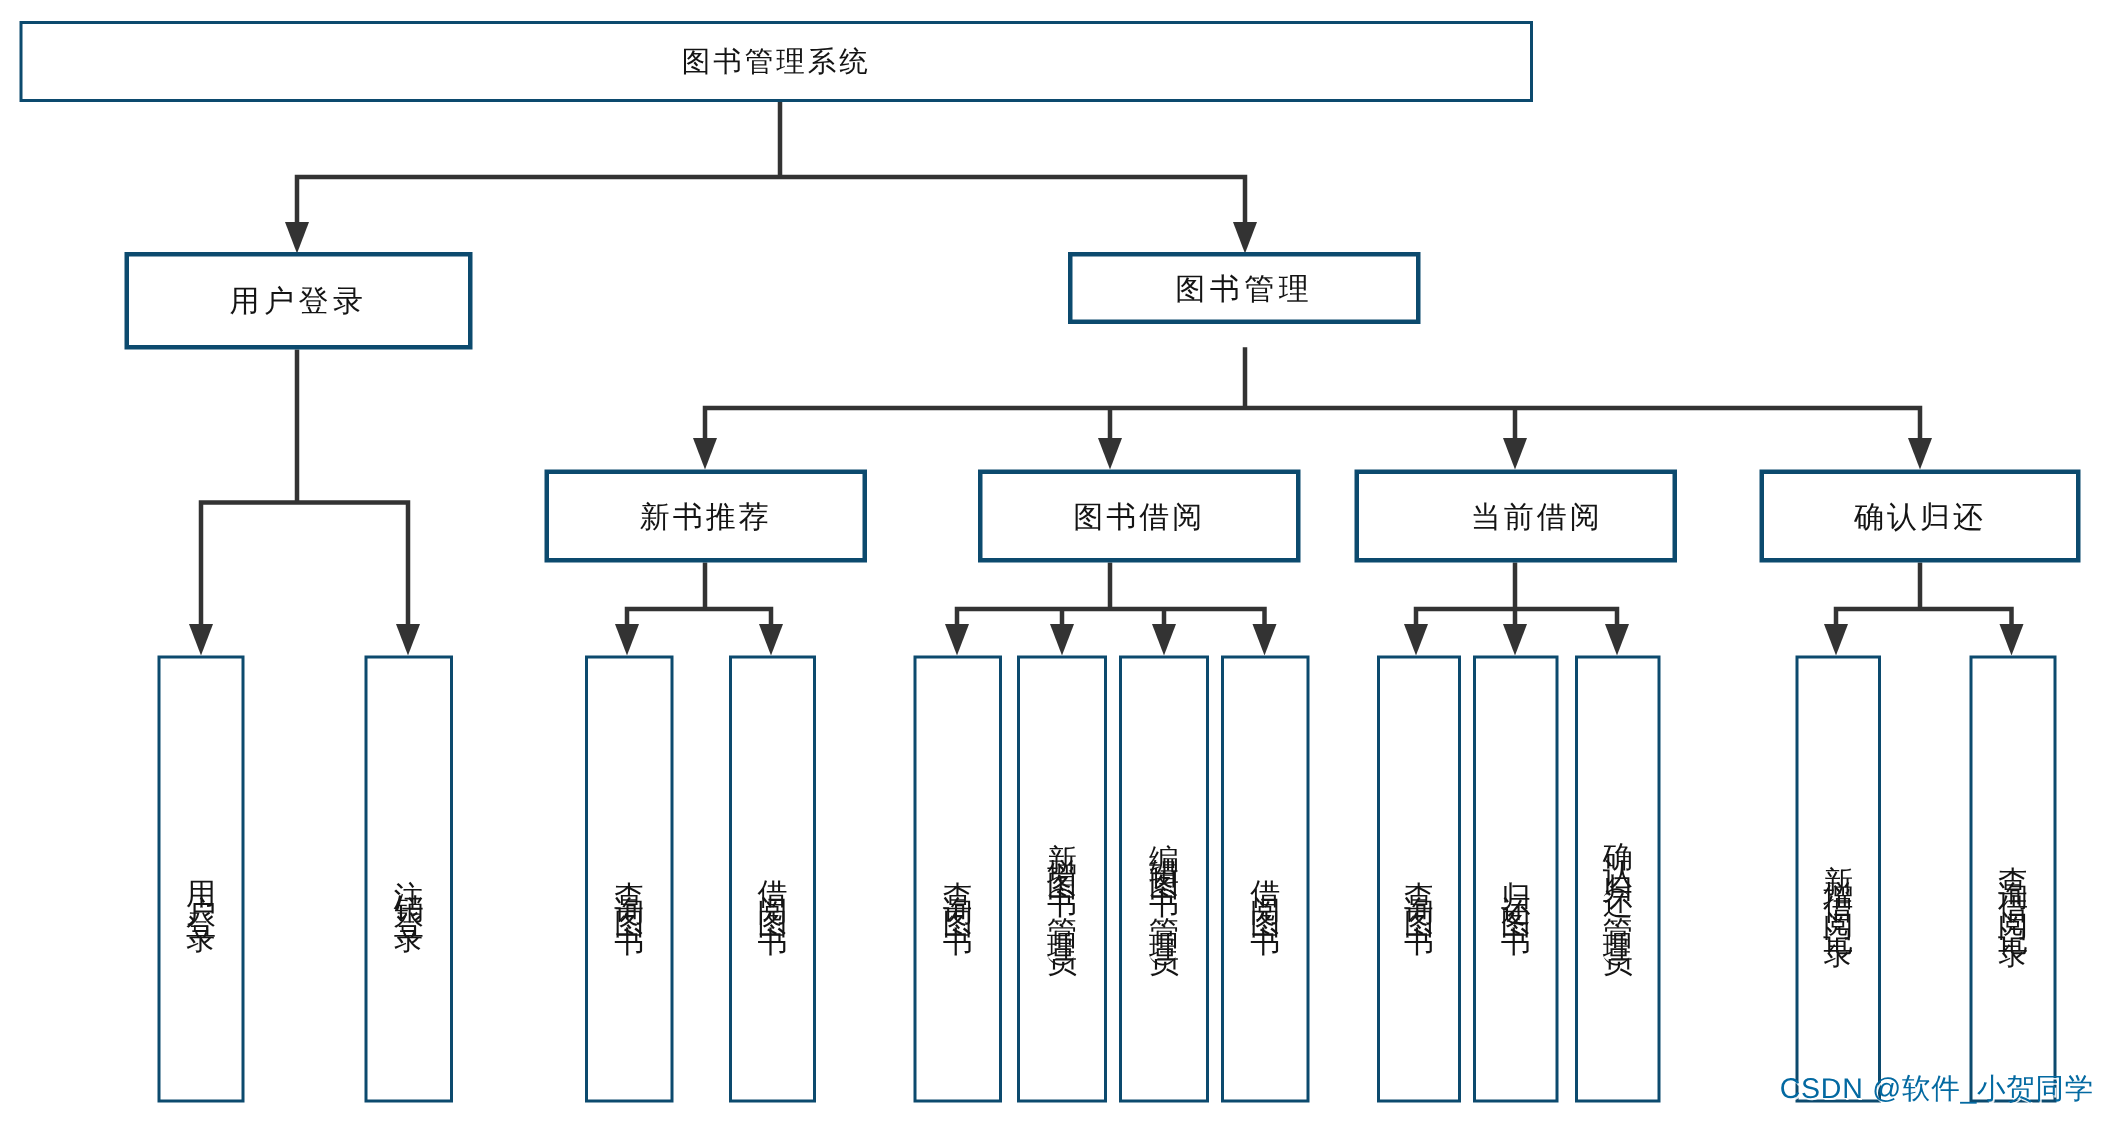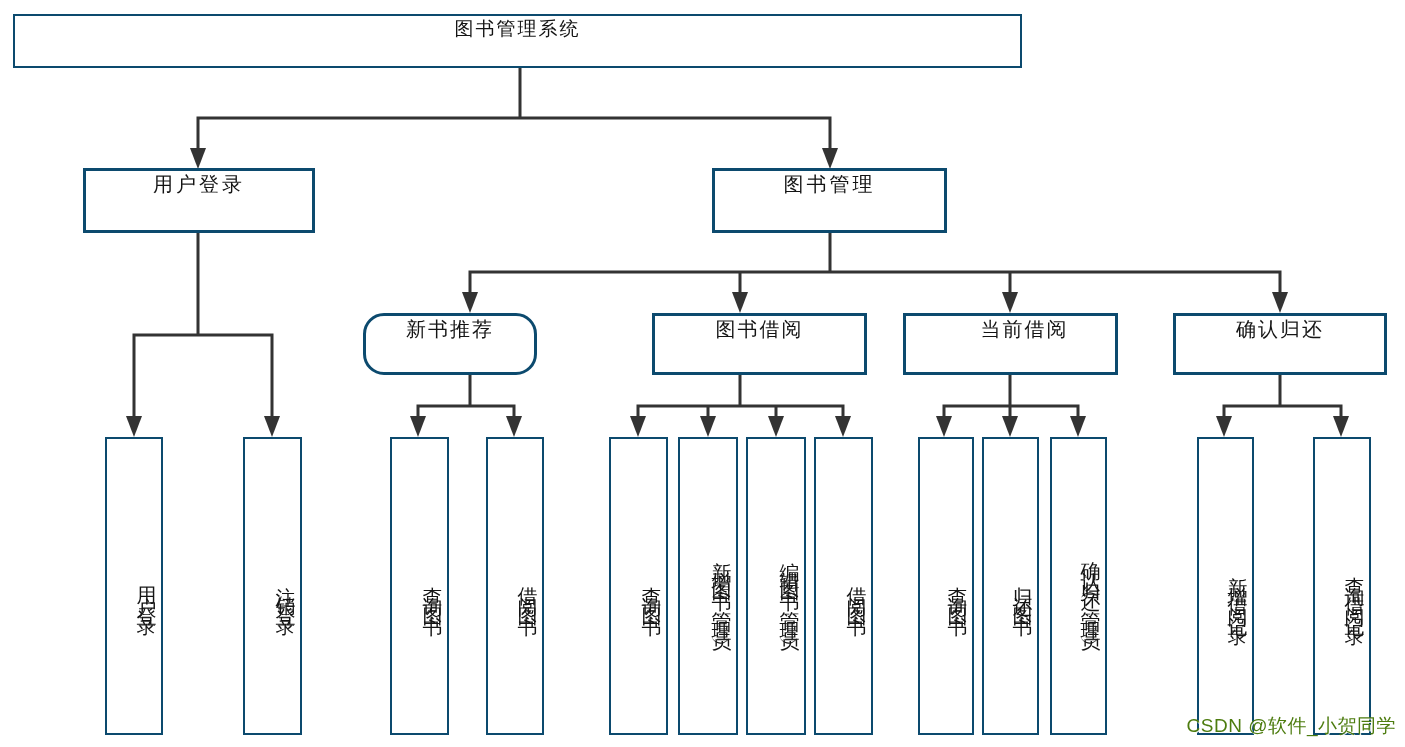--- a/index.html
+++ b/index.html
@@ -24,41 +24,41 @@
     stroke-width: 3;
     stroke-linecap: square;
   }
   .connector-layer polygon { fill: #333333; stroke: none; }
   .node {
     position: absolute;
     background: #ffffff;
     border: 3px solid #0c4a6e;
     box-sizing: border-box;
     display: flex;
-    align-items: flex-start;
+    align-items: center;
     justify-content: center;
     text-align: center;
   }
   .node.root  { border-width: 2px;  font-size: 19px; letter-spacing: 2px; }
   .node.l2    { font-size: 20px; letter-spacing: 3px; }
   .node.l3    { font-size: 20px; letter-spacing: 2px; }
   .node.leaf  {
     border-width: 2.5px;
     writing-mode: vertical-rl;
     font-size: 20px;
     letter-spacing: 10px;
   }
   .node.leaf span { margin-inline-end: -10px; }
   .watermark {
     position: absolute;
     right: 9px;
     bottom: 8px;
     font-size: 19px;
     letter-spacing: 0.5px;
-    color: #4d7c0f;
+    color: #0369a1;
     text-shadow: 1px 1px 0 rgba(255,255,255,0.9);
     z-index: 5;
     white-space: nowrap;
   }
 </style>
 </head>
 <body>
 
 <div class="canvas">
 
@@ -98,25 +98,25 @@
     <polygon points="1333,416 1349,416 1341,437"></polygon>
   </svg>
 
   <div class="node root" style="left:13px; top:14px; width:1009px; height:54px;">
     <span>图书管理系统</span>
   </div>
 
   <div class="node l2" style="left:83px; top:168px; width:232px; height:65px;">
     <span>用户登录</span>
   </div>
-  <div class="node l2" style="left:712px; top:168px; width:235px; height:65px;">
+  <div class="node l2" style="left:712px; top:168px; width:235px; height:48px;">
     <span>图书管理</span>
   </div>
 
-  <div class="node l3" style="left:363px; top:313px; width:174px; height:62px;border-radius:21px;">
+  <div class="node l3" style="left:363px; top:313px; width:215px; height:62px;">
     <span>新书推荐</span>
   </div>
   <div class="node l3" style="left:652px; top:313px; width:215px; height:62px;">
     <span>图书借阅</span>
   </div>
   <div class="node l3" style="left:903px; top:313px; width:215px; height:62px;padding-left:28px;">
     <span>当前借阅</span>
   </div>
   <div class="node l3" style="left:1173px; top:313px; width:214px; height:62px;">
     <span>确认归还</span>

